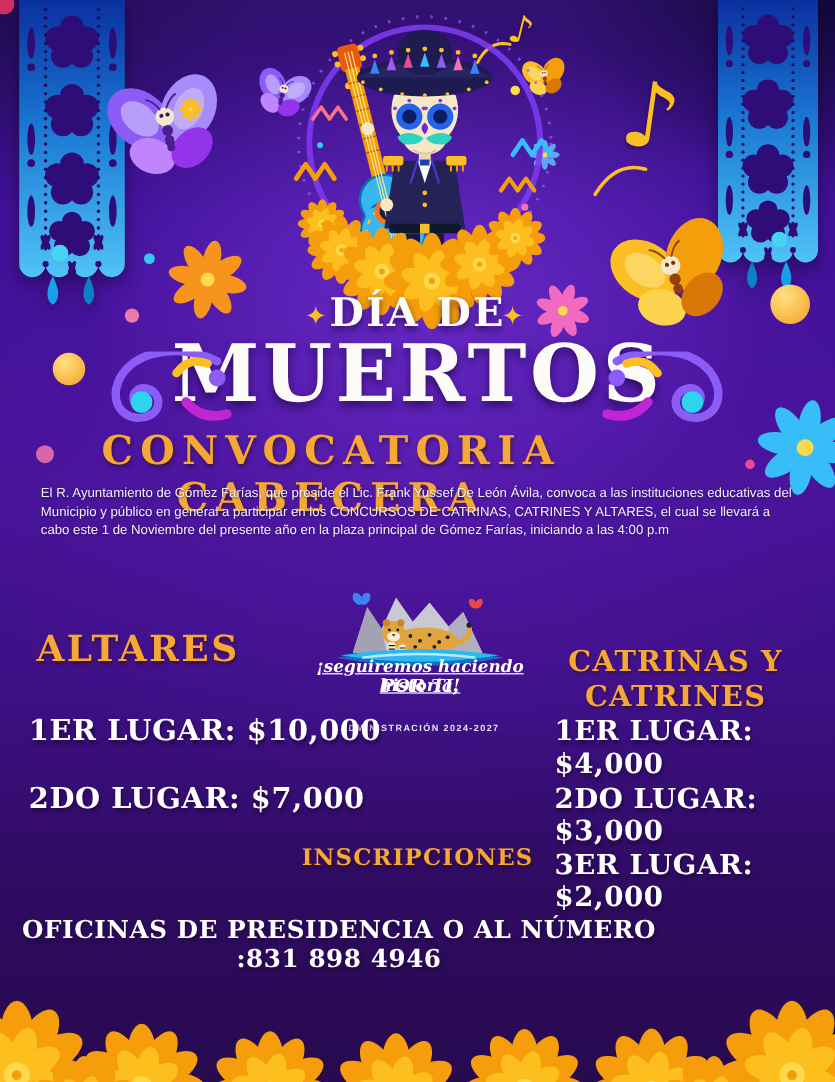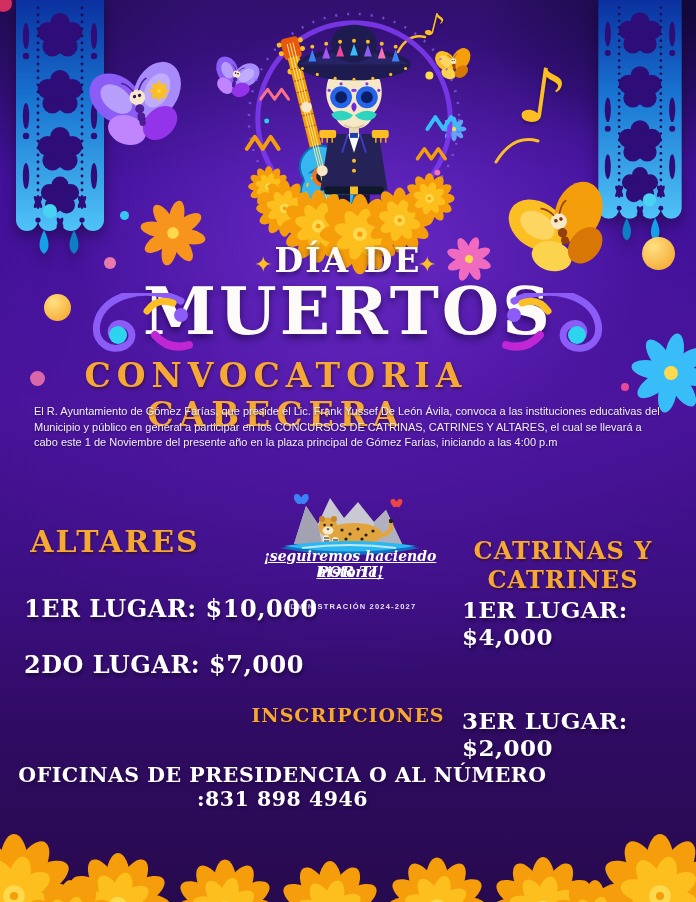--- a/index.html
+++ b/index.html
@@ -468,20 +468,21 @@
         <ellipse cx="129" cy="11" rx="2.8" ry="4.4" transform="rotate(30 129 11)"></ellipse>
       </g>
   </svg>
   <div class="abs display center logo-text logo-line1">POR TI,</div>
   <div class="abs display center logo-text logo-line2">¡seguiremos haciendo historia!</div>
   <div class="abs center logo-text logo-admin">ADMINISTRACIÓN 2024-2027</div>
 
   <div class="abs display prize" style="left:24px;top:594px">1ER LUGAR: $10,000</div>
   <div class="abs display prize" style="left:24px;top:650px">2DO LUGAR: $7,000</div>
   <div class="abs display prize prize-r" style="left:462px;top:596px">1ER LUGAR: $4,000</div>
+  <div class="abs display prize prize-r" style="left:462px;top:652px">2DO LUGAR: $3,000</div>
   <div class="abs display prize prize-r" style="left:462px;top:707px">3ER LUGAR: $2,000</div>
 
   <div class="abs display center insc-heading">INSCRIPCIONES</div>
   <div class="abs display center insc-details">OFICINAS DE PRESIDENCIA O AL NÚMERO :831 898 4946</div>
 
   <svg class="abs" style="left:0;bottom:0" width="696" height="72" viewBox="0 0 696 72">
     <use href="#marigold" transform="translate(14,66) scale(1.35)"></use>
     <use href="#marigold" transform="translate(118,76) scale(1.15)"></use>
     <use href="#marigold" transform="translate(225,80) scale(1.1)"></use>
     <use href="#marigold" transform="translate(330,84) scale(1.15)"></use>

